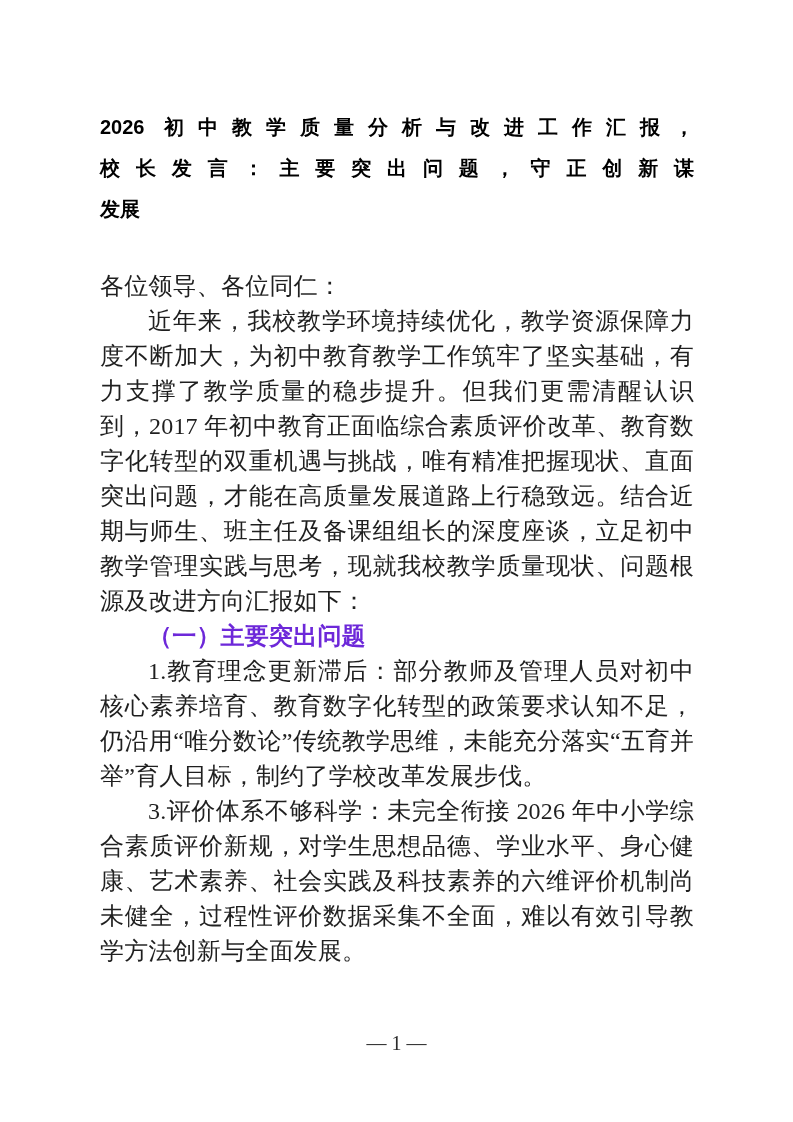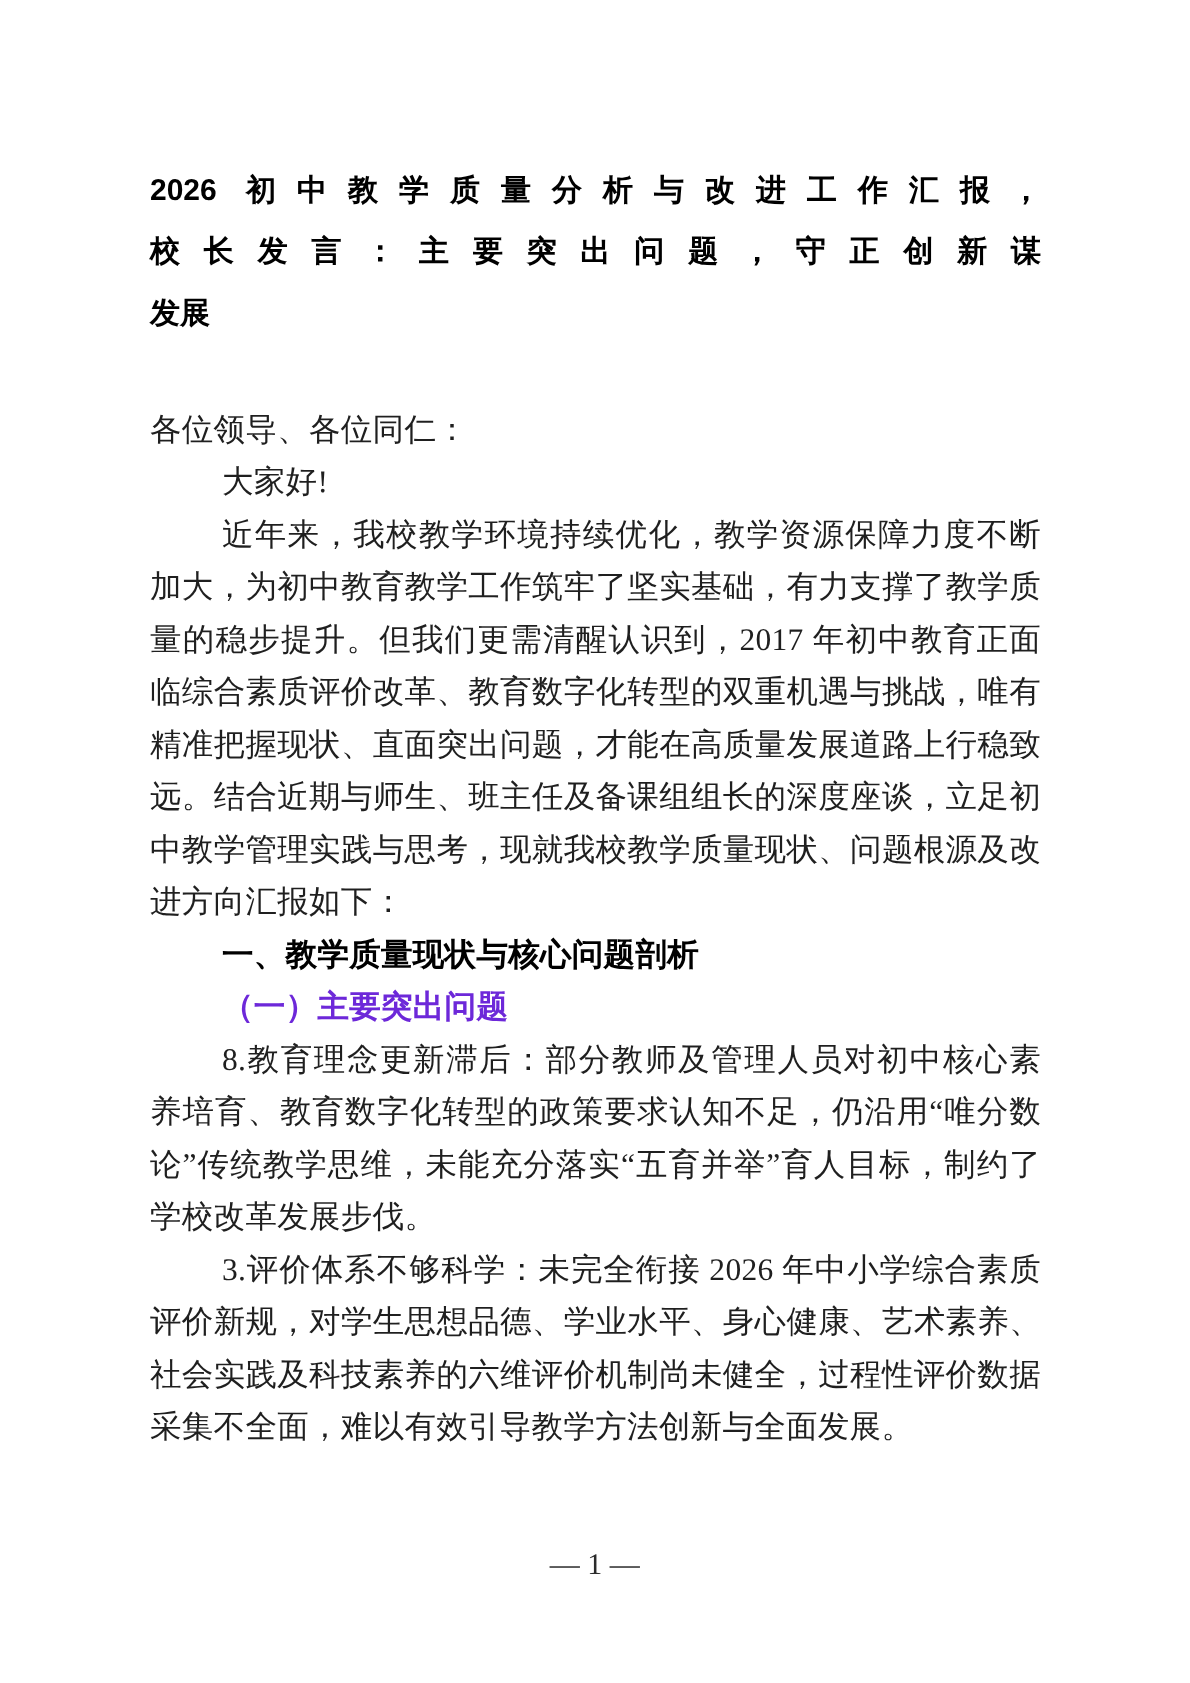--- a/index.html
+++ b/index.html
@@ -49,21 +49,21 @@
     text-align-last: justify;
     white-space: normal;
   }
 
   
   .body-block {
     margin-top: 39px;
   }
   p.para {
     margin: 0;
-    font-size: 21px;
+    font-size: 24px;
     line-height: 35px;
     text-align: justify;
     text-justify: inter-ideograph;
     color: #1f1f1f;
     letter-spacing: 0.2px;
   }
   p.salutation {
     text-indent: 0;
   }
   p.indent2 {
@@ -103,29 +103,27 @@
     <h1 class="doc-title">
       <span class="t-line l1">2026 初中教学质量分析与改进工作汇报，</span>
       <span class="t-line l2">校长发言：主要突出问题，守正创新谋</span>
       <span class="t-line l3">发展</span>
     </h1>
 
     <div class="body-block">
 
       <p class="para salutation">各位领导、各位同仁：</p>
 
-      <p class="para indent2">大家好!</p>
 
       <p class="para indent2">近年来，我校教学环境持续优化，教学资源保障力度不断加大，为初中教育教学工作筑牢了坚实基础，有力支撑了教学质量的稳步提升。但我们更需清醒认识到，2017 年初中教育正面临综合素质评价改革、教育数字化转型的双重机遇与挑战，唯有精准把握现状、直面突出问题，才能在高质量发展道路上行稳致远。结合近期与师生、班主任及备课组组长的深度座谈，立足初中教学管理实践与思考，现就我校教学质量现状、问题根源及改进方向汇报如下：</p>
 
-      <p class="para heading1">一、教学质量现状与核心问题剖析</p>
 
       <p class="para heading2">（一）主要突出问题</p>
 
-      <p class="para indent2">8.教育理念更新滞后：部分教师及管理人员对初中核心素养培育、教育数字化转型的政策要求认知不足，仍沿用“唯分数论”传统教学思维，未能充分落实“五育并举”育人目标，制约了学校改革发展步伐。</p>
+      <p class="para indent2">1.教育理念更新滞后：部分教师及管理人员对初中核心素养培育、教育数字化转型的政策要求认知不足，仍沿用“唯分数论”传统教学思维，未能充分落实“五育并举”育人目标，制约了学校改革发展步伐。</p>
 
       <p class="para indent2">3.评价体系不够科学：未完全衔接 2026 年中小学综合素质评价新规，对学生思想品德、学业水平、身心健康、艺术素养、社会实践及科技素养的六维评价机制尚未健全，过程性评价数据采集不全面，难以有效引导教学方法创新与全面发展。</p>
 
     </div>
   </div>
 
   <div class="page-number">— 1 —</div>
 
 </div>
 

